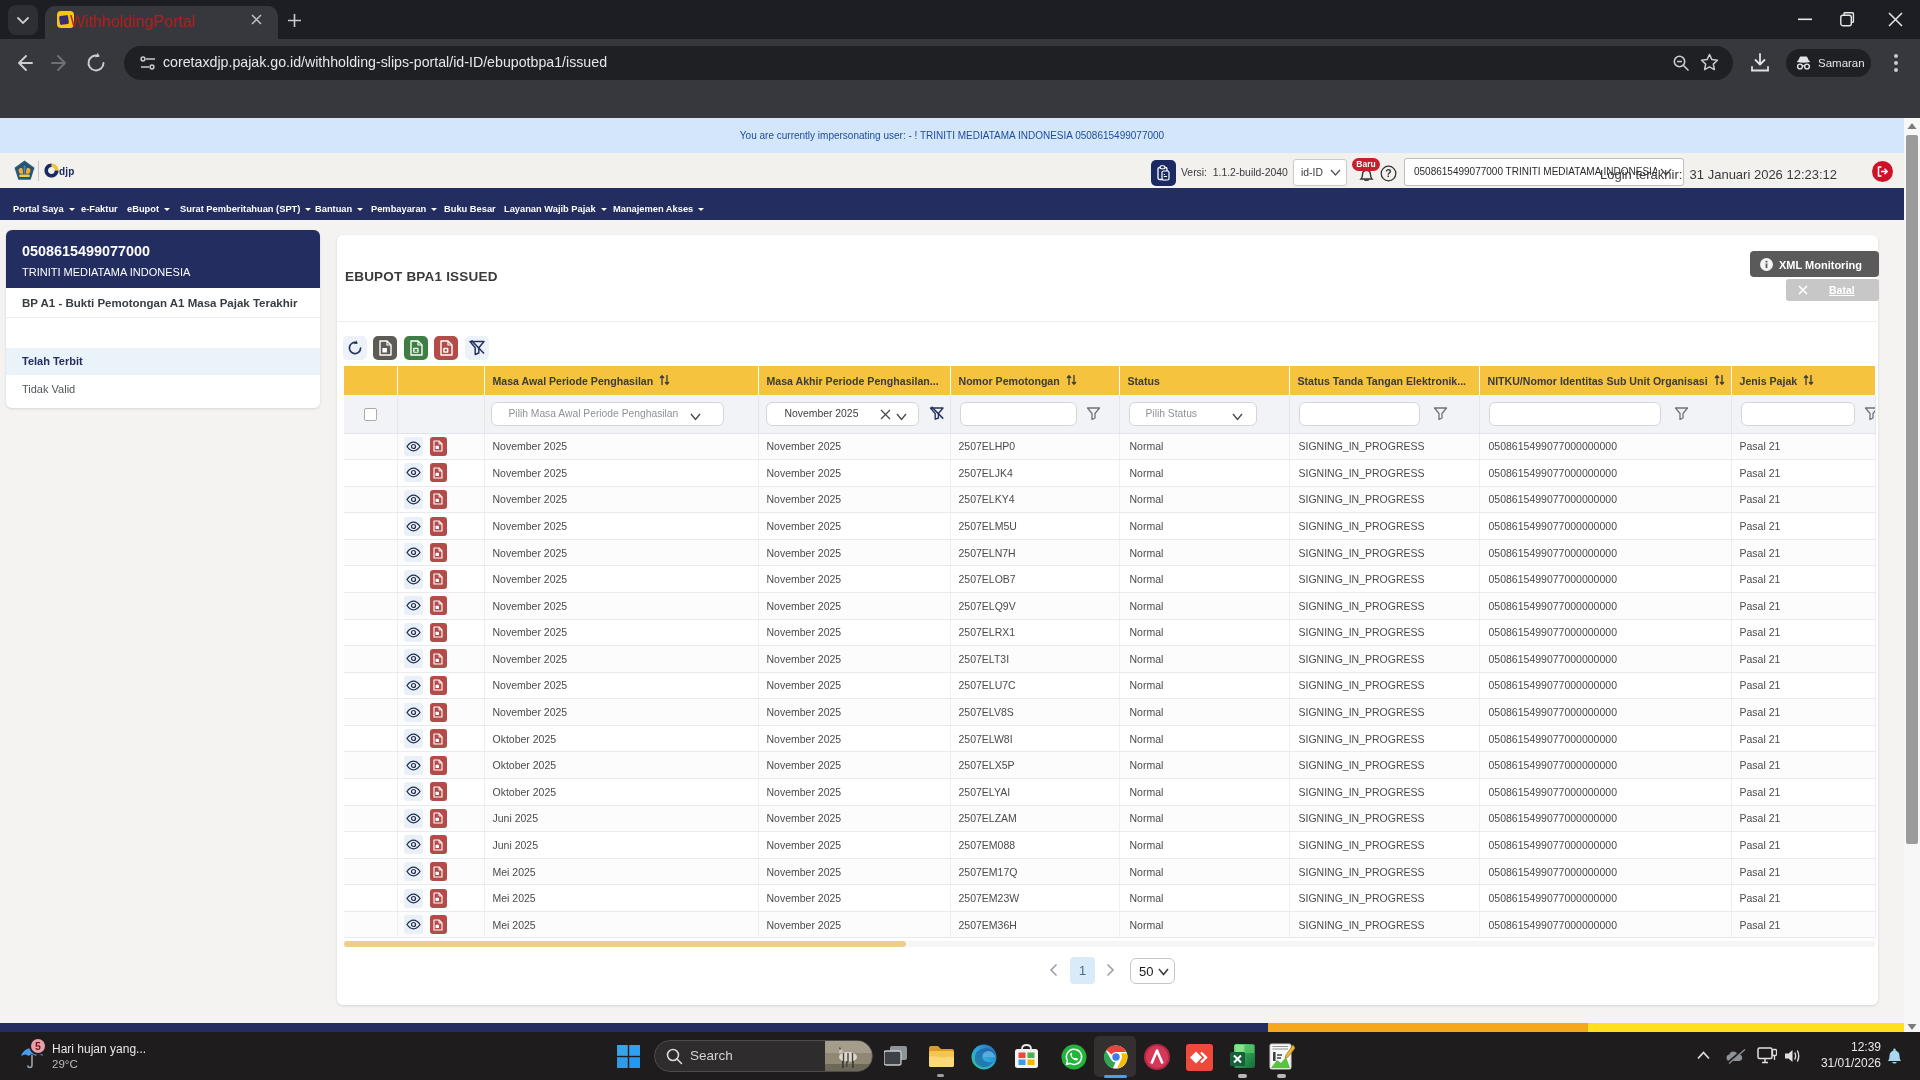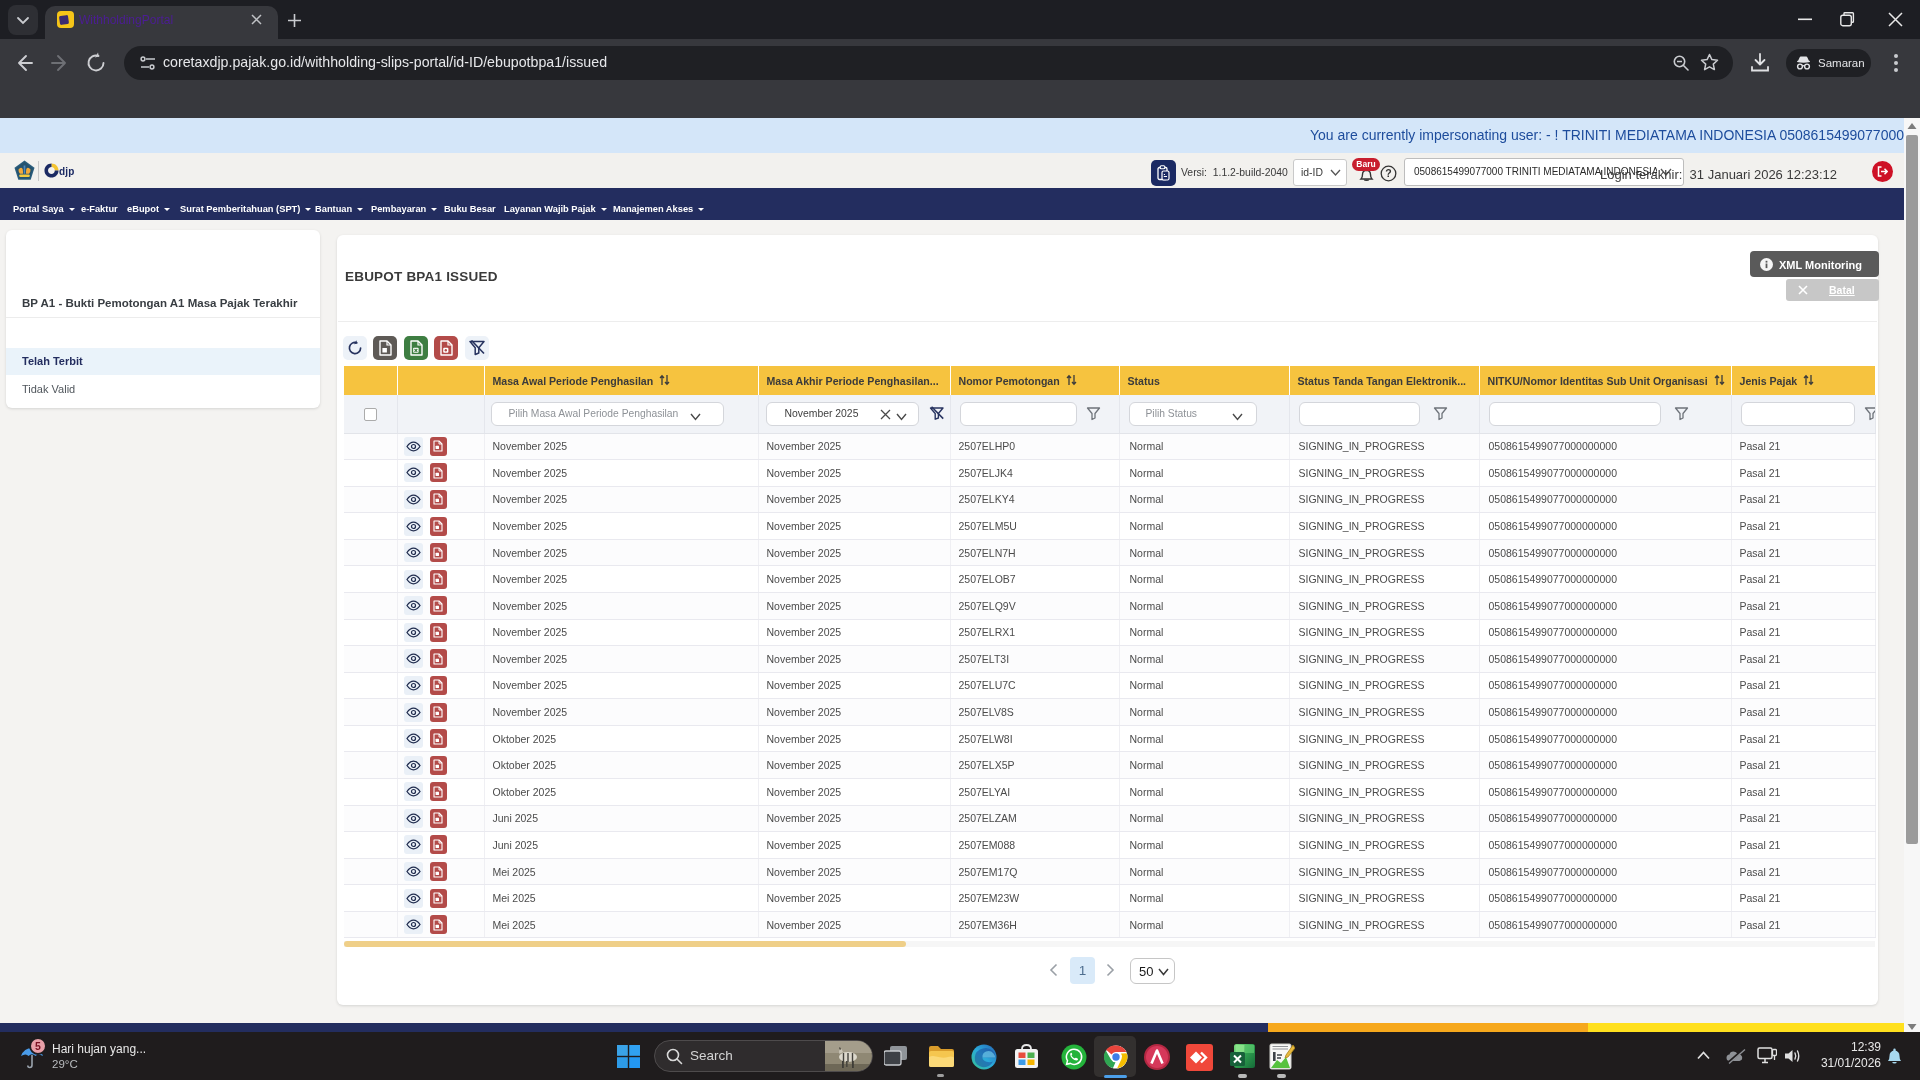--- a/index.html
+++ b/index.html
@@ -2,21 +2,21 @@
 <html><head>
 <meta charset="utf-8">
 <style>
 * { margin:0; padding:0; box-sizing:border-box; }
 html,body { width:1920px; height:1080px; overflow:hidden; }
 body { font-family:"Liberation Sans", sans-serif; position:relative; background:#F4F3F1; }
 .abs { position:absolute; }
 #tabstrip { position:absolute; left:0; top:0; width:1920px; height:39px; background:#1D1E23; }
 #toolbar { position:absolute; left:0; top:39px; width:1920px; height:79px; background:#37383D; }
 .tab { position:absolute; left:45px; top:6px; width:233px; height:33px; background:#37383D; border-radius:10px 10px 0 0; }
-#banner { position:absolute; left:0; top:118px; width:1904px; height:35px; background:#D4E6F9; color:#1D4C9C; font-size:14px; text-align:right; line-height:35px; }
+#banner { position:absolute; left:0; top:118px; width:1904px; height:35px; background:#D4E6F9; color:#1D4C9C; font-size:10px; text-align:center; line-height:35px; }
 #hdr { position:absolute; left:0; top:153px; width:1904px; height:35px; background:#F2F1EE; }
 #nav { position:absolute; left:0; top:188px; width:1904px; height:32px; background:#232D5F; color:#fff; font-size:9.3px; font-weight:bold; }
 .navitem { position:absolute; top:5px; height:32px; line-height:32px; white-space:nowrap; }
 .caret { display:inline-block; width:0; height:0; border-left:3px solid transparent; border-right:3px solid transparent; border-top:3.5px solid #fff; vertical-align:1.5px; margin-left:5px; }
 #content { position:absolute; left:0; top:220px; width:1904px; height:803px; background:#F4F3F1; }
 .card { position:absolute; background:#fff; border-radius:6px; box-shadow:0 1px 3px rgba(0,0,0,0.13); }
 #sideheader { position:absolute; left:0; top:0; width:314px; height:58px; background:#232D5F; border-radius:6px 6px 0 0; color:#fff; }
 .sitem { position:absolute; left:0; width:314px; font-size:11px; color:#50565C; white-space:nowrap; }
 table.grid { border-collapse:collapse; table-layout:fixed; width:1531px; font-size:10.5px; color:#4B4B4B; }
 table.grid td { overflow:hidden; white-space:nowrap; }
@@ -37,21 +37,21 @@
 <div id="toolbar"></div>
 <div class="tab"></div>
 <svg class="abs" style="left:8px;top:5px" width="30" height="30">
     <rect x="0" y="0" width="30" height="30" rx="8" fill="#2E2F34"></rect>
     <path d="M10 13 L15 18 L20 13" stroke="#C9CBCF" stroke-width="1.8" fill="none" stroke-linecap="round"></path>
   </svg>
 <svg class="abs" style="left:57px;top:11px" width="17" height="17">
     <rect x="0" y="0" width="17" height="17" rx="4" fill="#F5C518"></rect>
     <rect x="2.5" y="4.5" width="9" height="9" rx="1.5" fill="#3A2B70" transform="rotate(-8 7 9)"></rect>
   </svg>
-<div class="abs" style="left:79px;top:13px;color:#4c1d95;font-size:12px">WithholdingPortal</div>
+<div class="abs" style="left:70px;top:13px;color:#b91c1c;font-size:16px">WithholdingPortal</div>
 <svg class="abs" style="left:250px;top:13px" width="13" height="13">
     <path d="M2 2 L11 11 M11 2 L2 11" stroke="#C0C2C6" stroke-width="1.5"></path>
   </svg>
 <svg class="abs" style="left:288px;top:14px" width="13" height="13">
     <path d="M6.5 0 V13 M0 6.5 H13" stroke="#C9CBCF" stroke-width="1.6"></path>
   </svg>
 <svg class="abs" style="left:1798px;top:18px" width="14" height="3">
     <rect width="14" height="1.6" y="0.5" fill="#E8E8E8"></rect>
   </svg>
 <svg class="abs" style="left:1840px;top:12px" width="15" height="15">
@@ -157,20 +157,24 @@
     <div class="navitem" style="left:180px">Surat Pemberitahuan (SPT)<span class="caret"></span></div>
     <div class="navitem" style="left:315px">Bantuan<span class="caret"></span></div>
     <div class="navitem" style="left:371px">Pembayaran<span class="caret"></span></div>
     <div class="navitem" style="left:444px">Buku Besar</div>
     <div class="navitem" style="left:504px">Layanan Wajib Pajak<span class="caret"></span></div>
     <div class="navitem" style="left:613px">Manajemen Akses<span class="caret"></span></div>
   </div>
 <div id="content"></div>
 
 <div class="card" style="left:6px;top:230px;width:314px;height:178px">
+ <div id="sideheader">
+  <div style="position:absolute;left:16px;top:13px;font-size:14.4px;font-weight:bold">0508615499077000</div>
+  <div style="position:absolute;left:16px;top:36px;font-size:11px">TRINITI MEDIATAMA INDONESIA</div>
+ </div>
  <div class="sitem" style="top:58px;height:30px;line-height:30px;padding-left:16px;font-weight:bold;color:#383D42;font-size:11.5px;border-bottom:1px solid #ECECEC">BP A1 - Bukti Pemotongan A1 Masa Pajak Terakhir</div>
  <div class="sitem" style="top:118px;height:27px;line-height:27px;padding-left:16px;background:#EAF3FA;font-weight:bold;color:#232D5F">Telah Terbit</div>
  <div class="sitem" style="top:145px;height:28px;line-height:28px;padding-left:16px">Tidak Valid</div>
 </div>
 
 <div class="card" style="left:337px;top:235px;width:1541px;height:770px"></div>
 <div class="abs" style="left:345px;top:269px;font-size:13.5px;font-weight:bold;color:#3A3A3A;letter-spacing:0.2px">EBUPOT BPA1 ISSUED</div>
 <div class="abs" style="left:338px;top:321px;width:1539px;height:1px;background:#EDEDED"></div>
 <div class="abs" style="left:1786px;top:279px;width:93px;height:22px;background:#C7C7C7;border-radius:3px"></div>
 <svg class="abs" style="left:1798px;top:285px" width="10" height="10">

